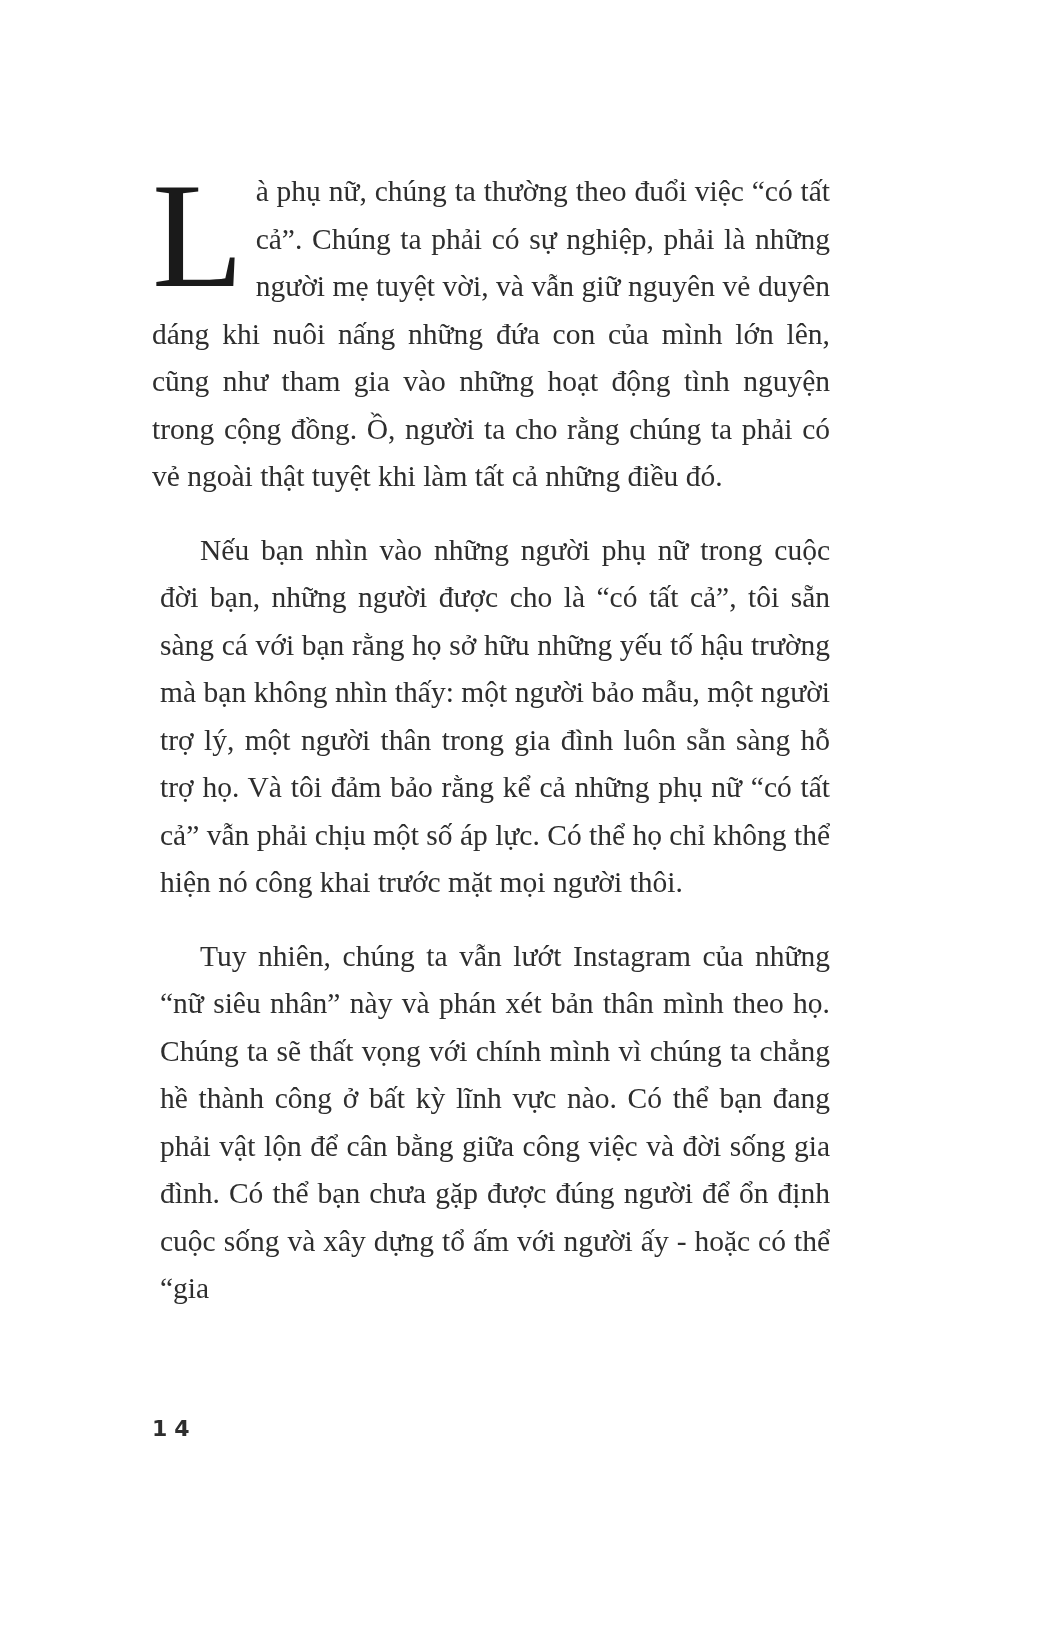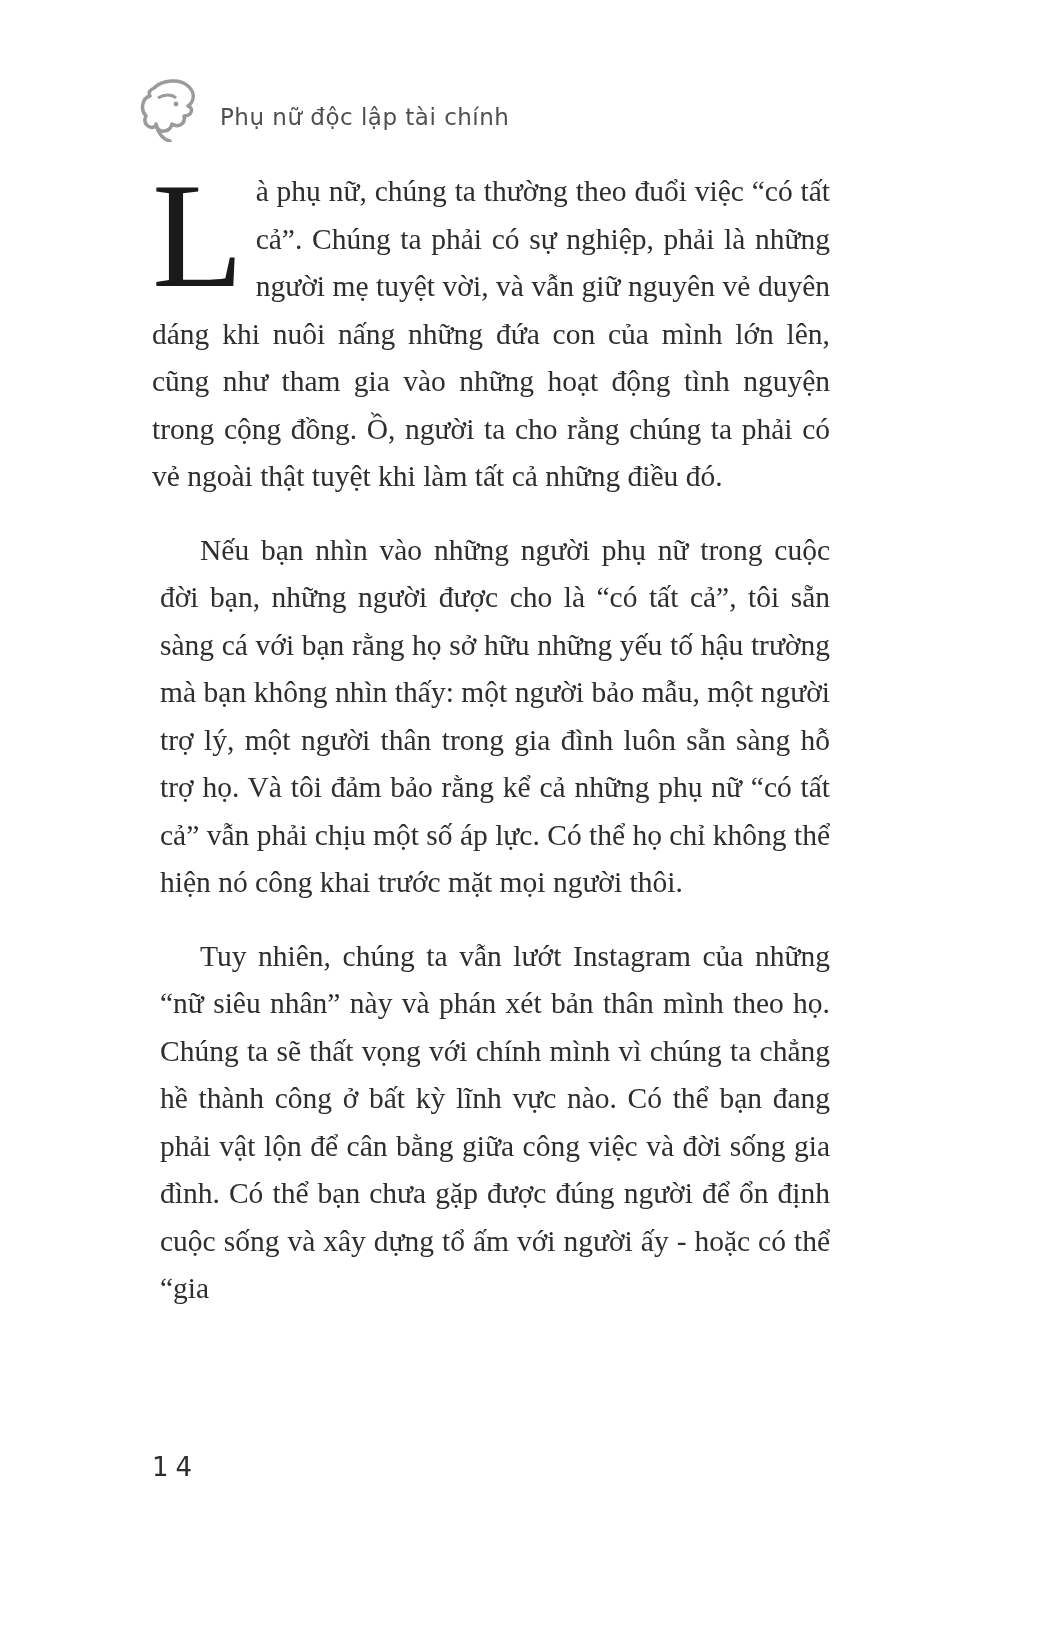--- a/index.html
+++ b/index.html
@@ -61,42 +61,31 @@
     line-height: 118px;
     font-weight: 400;
     color: #1a1a1a;
     margin: 8px 12px 0 0;
   }
   .page-number {
     position: absolute;
     left: 152px;
     top: 1416px;
     font-family: "DejaVu Sans", sans-serif;
-    font-size: 26px;
-    font-weight: 400;
+    font-size: 22px;
+    font-weight: 700;
     letter-spacing: 7px;
     color: #2e2e2e;
-    margin-top: 36px;
   }
 </style>
 </head>
 <body>
 
 <div class="page">
 
-  <div class="header">
-    <svg class="logo" viewBox="0 0 62 64" xmlns="http://www.w3.org/2000/svg" aria-hidden="true">
-
-      <path d="M14 10 C22 2, 40 0, 48 8 C56 15, 54 24, 48 28 C54 30, 52 38, 44 38 C46 46, 38 50, 32 46 C30 54, 20 56, 16 48 C10 52, 2 46, 6 38 C0 32, 2 20, 10 18 C8 14, 10 12, 14 10 Z" fill="none" stroke="#9b9b9b" stroke-width="3.5" stroke-linejoin="round"></path>
-      <path d="M18 20 C24 16, 32 16, 36 20" fill="none" stroke="#9b9b9b" stroke-width="3"></path>
-      <path d="M16 46 C18 56, 24 62, 30 63" fill="none" stroke="#9b9b9b" stroke-width="3.5" stroke-linecap="round"></path>
-      <circle cx="36" cy="26" r="2.4" fill="#9b9b9b"></circle>
-    </svg>
-    <div class="header-title">Phụ nữ độc lập tài chính</div>
-  </div>
 
   <div class="content">
     <p><span class="dropcap">L</span><span>à phụ nữ, chúng ta thường theo đuổi việc “có tất cả”. Chúng ta phải có sự nghiệp, phải là những người mẹ tuyệt vời, và vẫn giữ nguyên vẻ duyên dáng khi nuôi nấng những đứa con của mình lớn lên, cũng như tham gia vào những hoạt động tình nguyện trong cộng đồng. Ồ, người ta cho rằng chúng ta phải có vẻ ngoài thật tuyệt khi làm tất cả những điều đó.</span></p>
     <p class="indent">Nếu bạn nhìn vào những người phụ nữ trong cuộc đời bạn, những người được cho là “có tất cả”, tôi sẵn sàng cá với bạn rằng họ sở hữu những yếu tố hậu trường mà bạn không nhìn thấy: một người bảo mẫu, một người trợ lý, một người thân trong gia đình luôn sẵn sàng hỗ trợ họ. Và tôi đảm bảo rằng kể cả những phụ nữ “có tất cả” vẫn phải chịu một số áp lực. Có thể họ chỉ không thể hiện nó công khai trước mặt mọi người thôi.</p>
     <p class="indent">Tuy nhiên, chúng ta vẫn lướt Instagram của những “nữ siêu nhân” này và phán xét bản thân mình theo họ. Chúng ta sẽ thất vọng với chính mình vì chúng ta chẳng hề thành công ở bất kỳ lĩnh vực nào. Có thể bạn đang phải vật lộn để cân bằng giữa công việc và đời sống gia đình. Có thể bạn chưa gặp được đúng người để ổn định cuộc sống và xây dựng tổ ấm với người ấy - hoặc có thể “gia</p>
   </div>
 
   <div class="page-number">14</div>
 
 </div>

